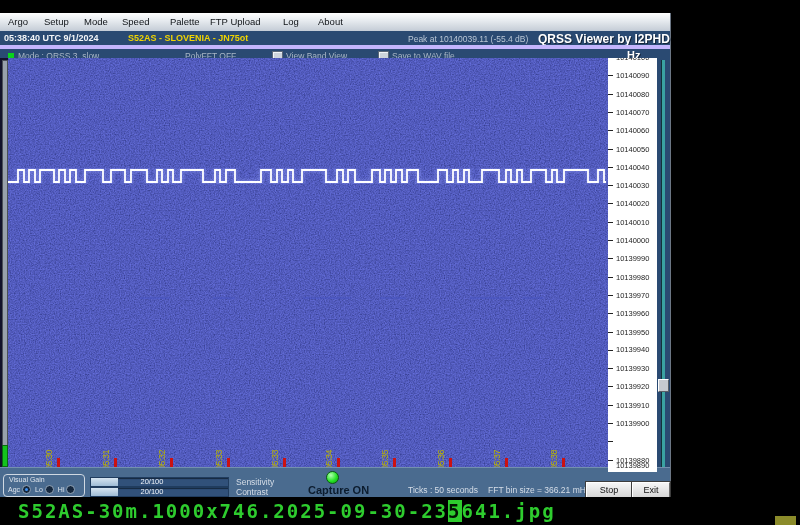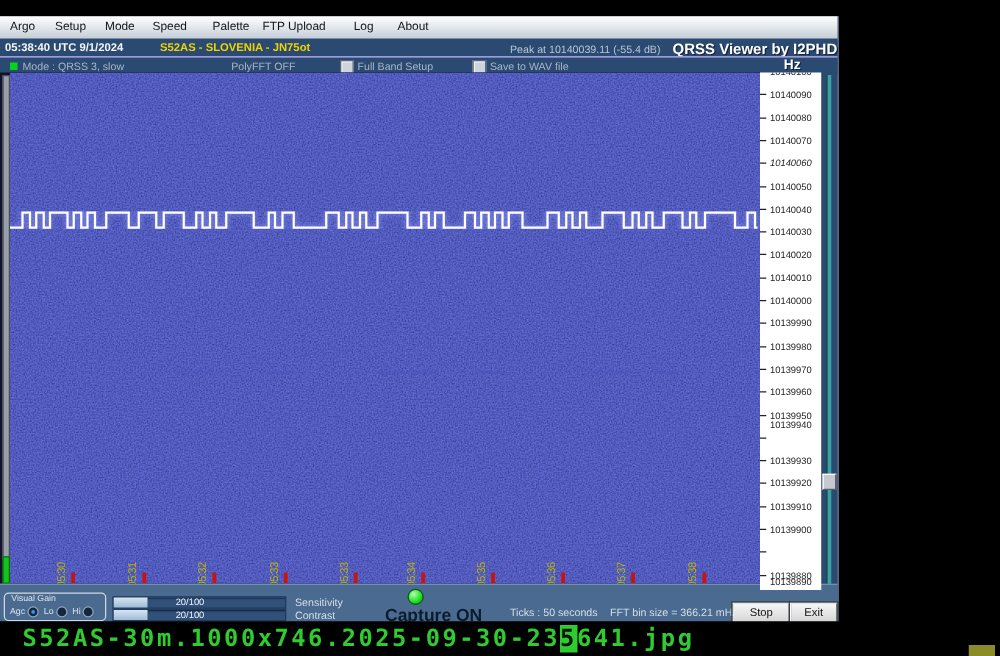--- a/index.html
+++ b/index.html
@@ -13,21 +13,21 @@
   .menu-item{position:absolute;top:3px;font-size:9.5px;color:#101418;cursor:default;}
   
   .statusbar{position:absolute;left:0;top:18px;width:670px;height:14px;background:#2a4a72;}
   .clock{position:absolute;left:4px;top:2px;font-size:9px;font-weight:bold;color:#f4f6f8;}
   .station{position:absolute;left:128px;top:2px;font-size:9px;font-weight:bold;color:#efd400;}
   .peak{position:absolute;left:408px;top:3px;font-size:8.5px;color:#bac7d6;}
   .apptitle{position:absolute;left:538px;top:1px;font-size:12px;font-weight:bold;color:#ffffff;
             text-shadow:1px 1px 0 #14243a;}
   
   .toolbar2{position:absolute;left:0;top:32px;width:670px;height:13px;background:#2a4a72;
-            border-top:1px solid #c4b5fd;}
+            border-top:4px solid #c4b5fd;}
   .tb-text{position:absolute;top:2px;font-size:8.5px;color:#a9b6c6;}
   .green-sq{position:absolute;left:8px;top:4px;width:6px;height:6px;background:#09d41c;}
   .cb{position:absolute;top:2px;width:9px;height:9px;background:#cdd4dc;
       border:1px solid #5c6878;box-shadow:inset 1px 1px 0 #f2f5f8;}
   .hz{position:absolute;left:627px;top:0px;font-size:11px;font-weight:bold;color:#ffffff;
       text-shadow:1px 1px 0 #14243a;}
   
   .main{position:absolute;left:0;top:45px;width:670px;height:414px;}
   .meter{position:absolute;left:0;top:0;width:8px;height:409px;background:#12122a;
          border-right:1px solid #3c5f8c;}
@@ -64,21 +64,21 @@
                     border-radius:50%;background:#3f92f5;}
   .hslider{position:absolute;width:137px;height:8px;background:#31517a;
            border:1px solid #203c5e;box-shadow:inset 1px 1px 1px #16273d;}
   .hslider .fill{position:absolute;left:0;top:0;height:8px;background:linear-gradient(#d6e4f0,#9fbcd6);}
   .hslider .val{position:absolute;left:0;top:0;width:122px;text-align:center;font-size:7.5px;
                 line-height:8px;color:#eef3f9;}
   .bb-label{position:absolute;font-size:8.5px;color:#d6dee8;}
   .led{position:absolute;left:326px;top:3px;width:11px;height:11px;border-radius:50%;
        background:radial-gradient(circle at 35% 30%,#b2ffb2,#27e427 55%,#0b9a12);
        border:1px solid #0a5c10;}
-  .capture{position:absolute;left:308px;top:16px;font-size:14px;font-weight:bold;color:#0c1c2e;}
+  .capture{position:absolute;left:308px;top:16px;font-size:11px;font-weight:bold;color:#0c1c2e;}
   .btn{position:absolute;top:14px;height:16px;background:linear-gradient(#f6f6f6,#d2d2d2);
        border:1px solid;border-color:#ffffff #6d6d6d #6d6d6d #ffffff;outline:1px solid #3d3d3d;
        font-size:9px;color:#111;text-align:center;line-height:14px;cursor:default;}
   
   .terminal{position:absolute;left:0;top:497px;width:800px;height:28px;background:#000;}
   .term-text{position:absolute;left:18px;top:3px;font-family:"DejaVu Sans Mono",monospace;
              font-size:19px;font-weight:bold;color:#2ecc2e;letter-spacing:2px;white-space:pre;}
   .term-cursor{background:#2ecc2e;color:#021202;}
   .olive-block{position:absolute;left:775px;top:516px;width:21px;height:9px;background:#8b8b2a;}
 </style>
@@ -104,21 +104,21 @@
       <span class="station">S52AS - SLOVENIA - JN75ot</span>
       <span class="peak">Peak at 10140039.11 (-55.4 dB)</span>
       <span class="apptitle">QRSS Viewer by I2PHD</span>
     </div>
 
     <div class="toolbar2">
       <span class="green-sq"></span>
       <span class="tb-text" style="left:18px">Mode : QRSS 3, slow</span>
       <span class="tb-text" style="left:185px">PolyFFT OFF</span>
       <span class="cb" style="left:272px"></span>
-      <span class="tb-text" style="left:286px">Full Band Setup</span>
+      <span class="tb-text" style="left:286px">View Band View</span>
       <span class="cb" style="left:378px"></span>
       <span class="tb-text" style="left:392px">Save to WAV file</span>
       <span class="hz">Hz</span>
     </div>
 
     <div class="main">
       <div class="meter">
         <div class="meter-track"></div>
         <div class="meter-green"></div>
       </div>
@@ -150,21 +150,21 @@
 
       <div class="freqpanel" id="freqpanel">
           <div class="freq-label" style="top: -5px;">10140100</div>
           <div class="freq-tick" style="top: 17.3px;"></div>
           <div class="freq-label" style="top: 13.3px;">10140090</div>
           <div class="freq-tick" style="top: 35.6px;"></div>
           <div class="freq-label" style="top: 31.6px;">10140080</div>
           <div class="freq-tick" style="top: 53.9px;"></div>
           <div class="freq-label" style="top: 49.9px;">10140070</div>
           <div class="freq-tick" style="top: 72.2px;"></div>
-          <div class="freq-label" style="top: 68.2px; font-style: italic;">10140060</div>
+          <div class="freq-label" style="top: 68.2px;">10140060</div>
           <div class="freq-tick" style="top: 90.5px;"></div>
           <div class="freq-label" style="top: 86.5px;">10140050</div>
           <div class="freq-tick" style="top: 108.8px;"></div>
           <div class="freq-label" style="top: 104.8px;">10140040</div>
           <div class="freq-tick" style="top: 127.1px;"></div>
           <div class="freq-label" style="top: 123.1px;">10140030</div>
           <div class="freq-tick" style="top: 145.4px;"></div>
           <div class="freq-label" style="top: 141.4px;">10140020</div>
           <div class="freq-tick" style="top: 163.7px;"></div>
           <div class="freq-label" style="top: 159.7px;">10140010</div>
@@ -174,21 +174,21 @@
           <div class="freq-label" style="top: 196.3px;">10139990</div>
           <div class="freq-tick" style="top: 218.6px;"></div>
           <div class="freq-label" style="top: 214.6px;">10139980</div>
           <div class="freq-tick" style="top: 236.9px;"></div>
           <div class="freq-label" style="top: 232.9px;">10139970</div>
           <div class="freq-tick" style="top: 255.2px;"></div>
           <div class="freq-label" style="top: 251.2px;">10139960</div>
           <div class="freq-tick" style="top: 273.5px;"></div>
           <div class="freq-label" style="top: 269.5px;">10139950</div>
           <div class="freq-tick" style="top: 291.8px;"></div>
-          <div class="freq-label" style="top: 277px;">10139940</div>
+          <div class="freq-label" style="top: 287px;">10139940</div>
           <div class="freq-tick" style="top: 310.1px;"></div>
           <div class="freq-label" style="top: 306.1px;">10139930</div>
           <div class="freq-tick" style="top: 328.4px;"></div>
           <div class="freq-label" style="top: 324.4px;">10139920</div>
           <div class="freq-tick" style="top: 346.7px;"></div>
           <div class="freq-label" style="top: 342.7px;">10139910</div>
           <div class="freq-tick" style="top: 365px;"></div>
           <div class="freq-label" style="top: 361px;">10139900</div>
           <div class="freq-tick" style="top: 383.3px;"></div>
           <div class="freq-label" style="top: 379.3px; margin-top: 24px;">10139890</div>

